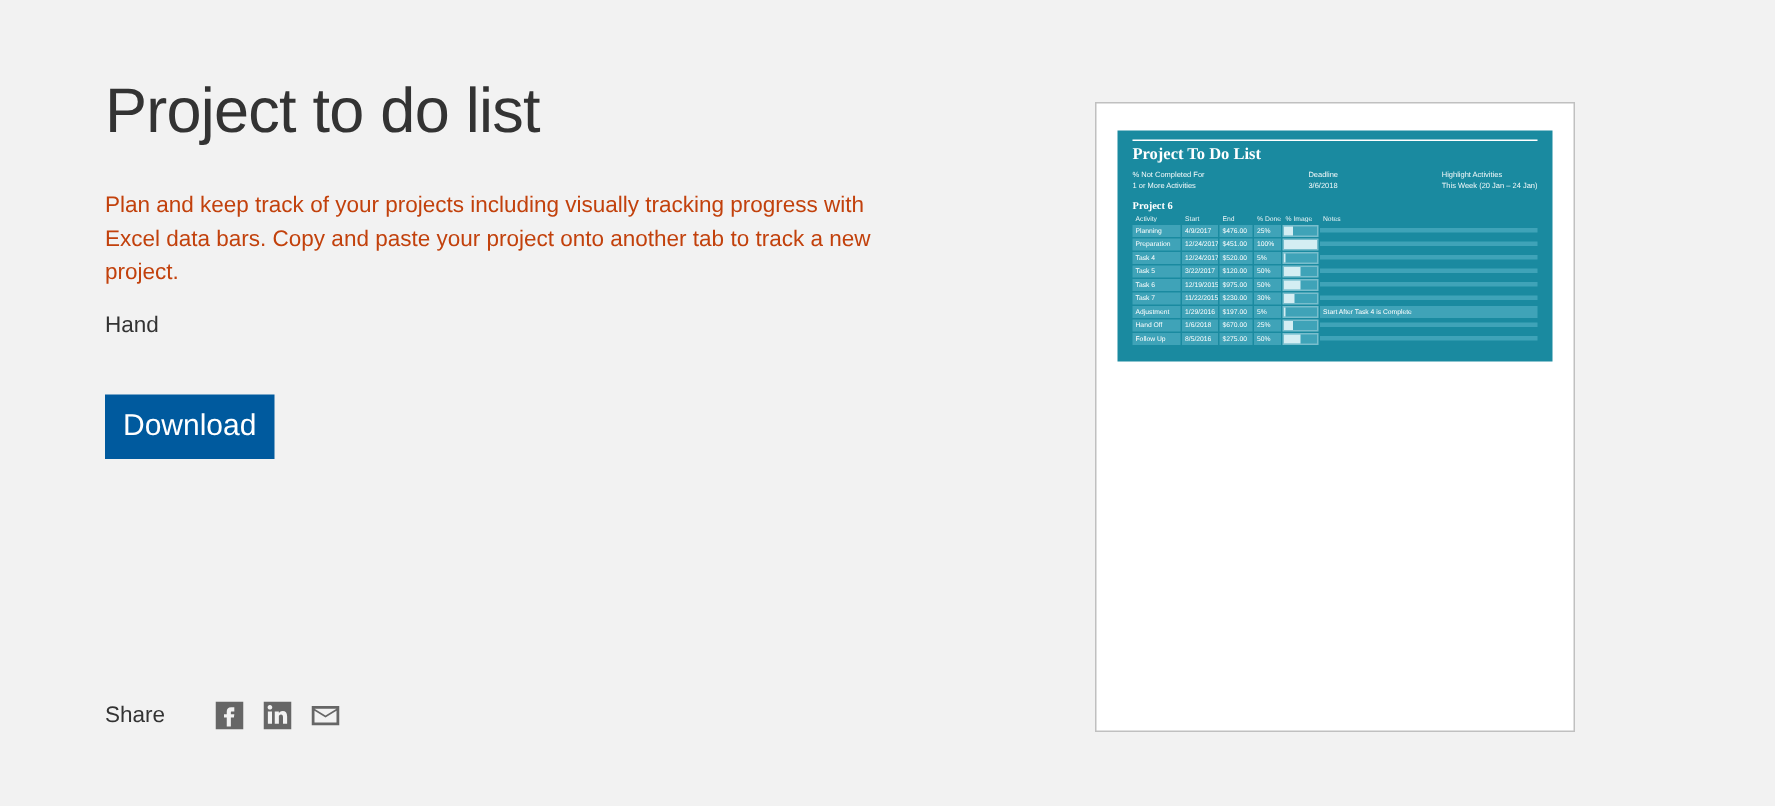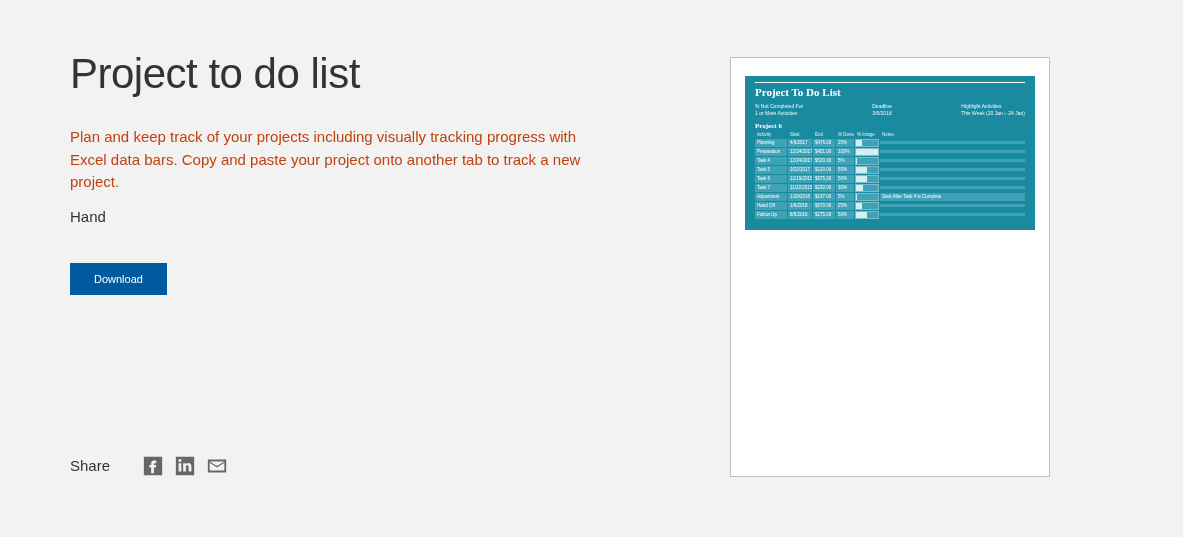--- a/index.html
+++ b/index.html
@@ -36,22 +36,22 @@
     }
     .app-name {
       font-size: 15px;
       color: #333;
       margin-bottom: 38px;
     }
     .download-btn {
       background: #005a9e;
       color: #fff;
       border: none;
-      padding: 10px 24px;
-      font-size: 11px;
+      padding: 10px 12px;
+      font-size: 20px;
       cursor: pointer;
       font-family: inherit;
     }
 
     .share-section {
       margin-top: 160px;
       display: flex;
       align-items: center;
       gap: 32px;
     }

